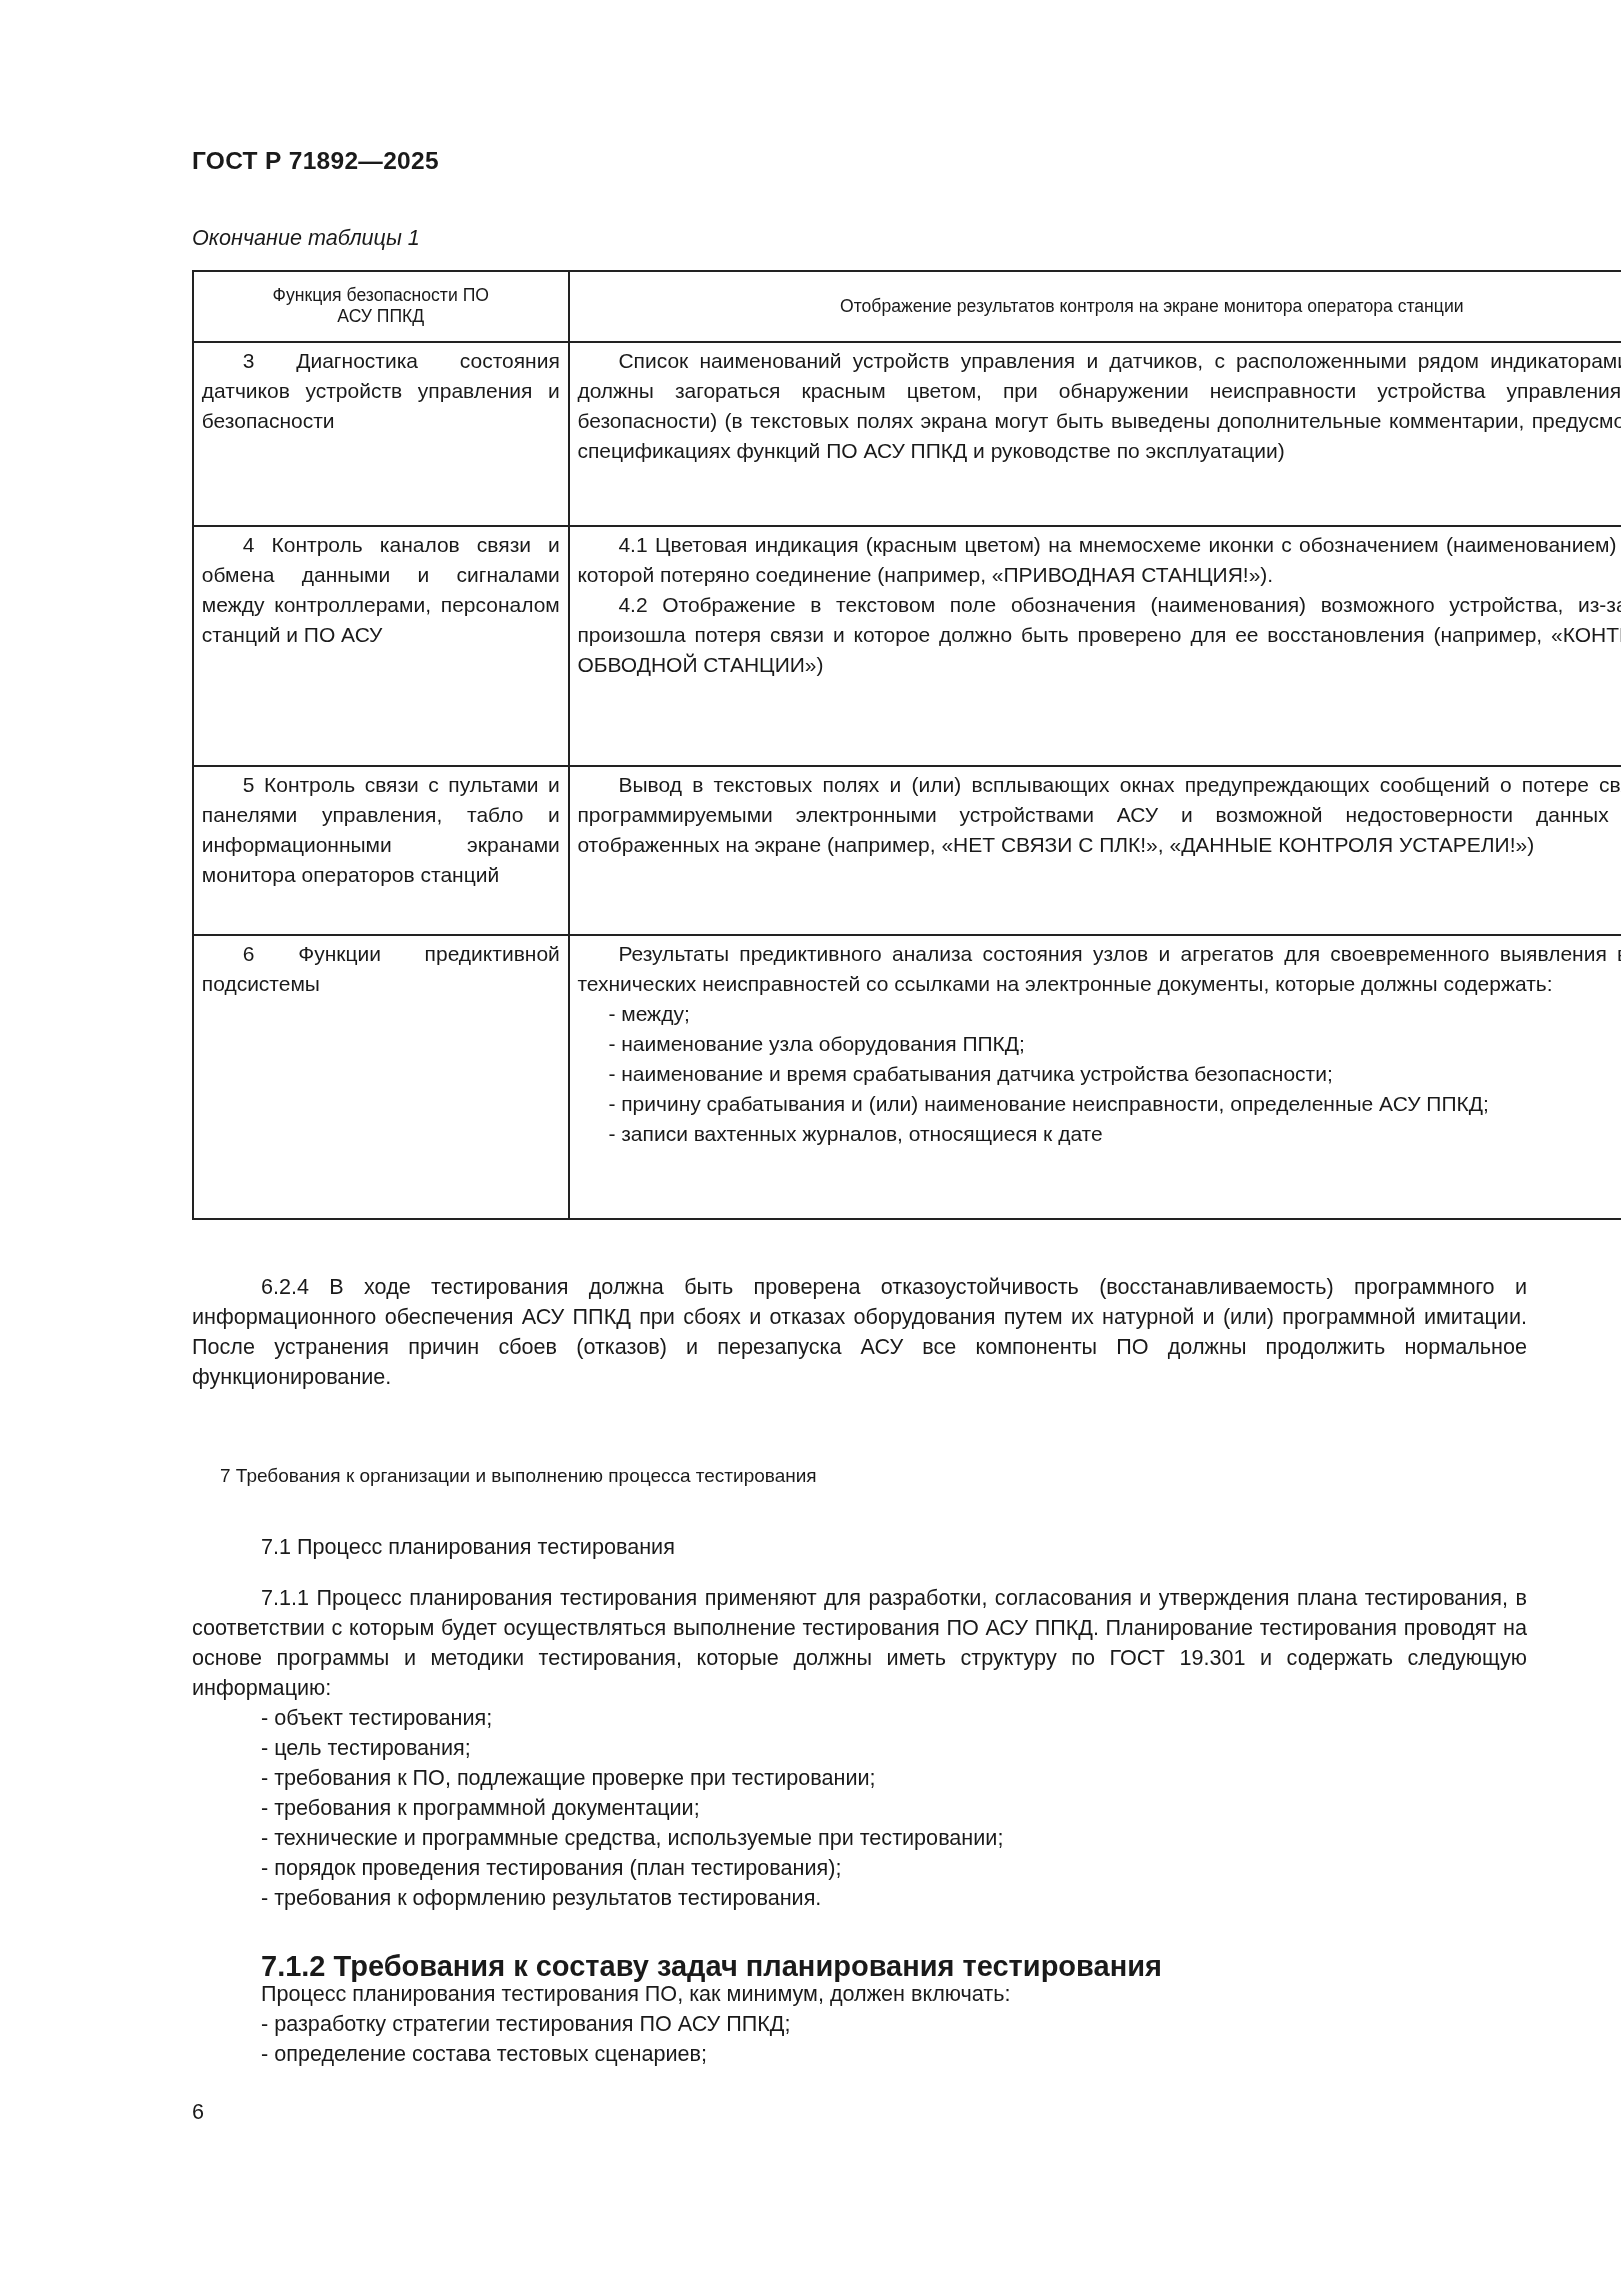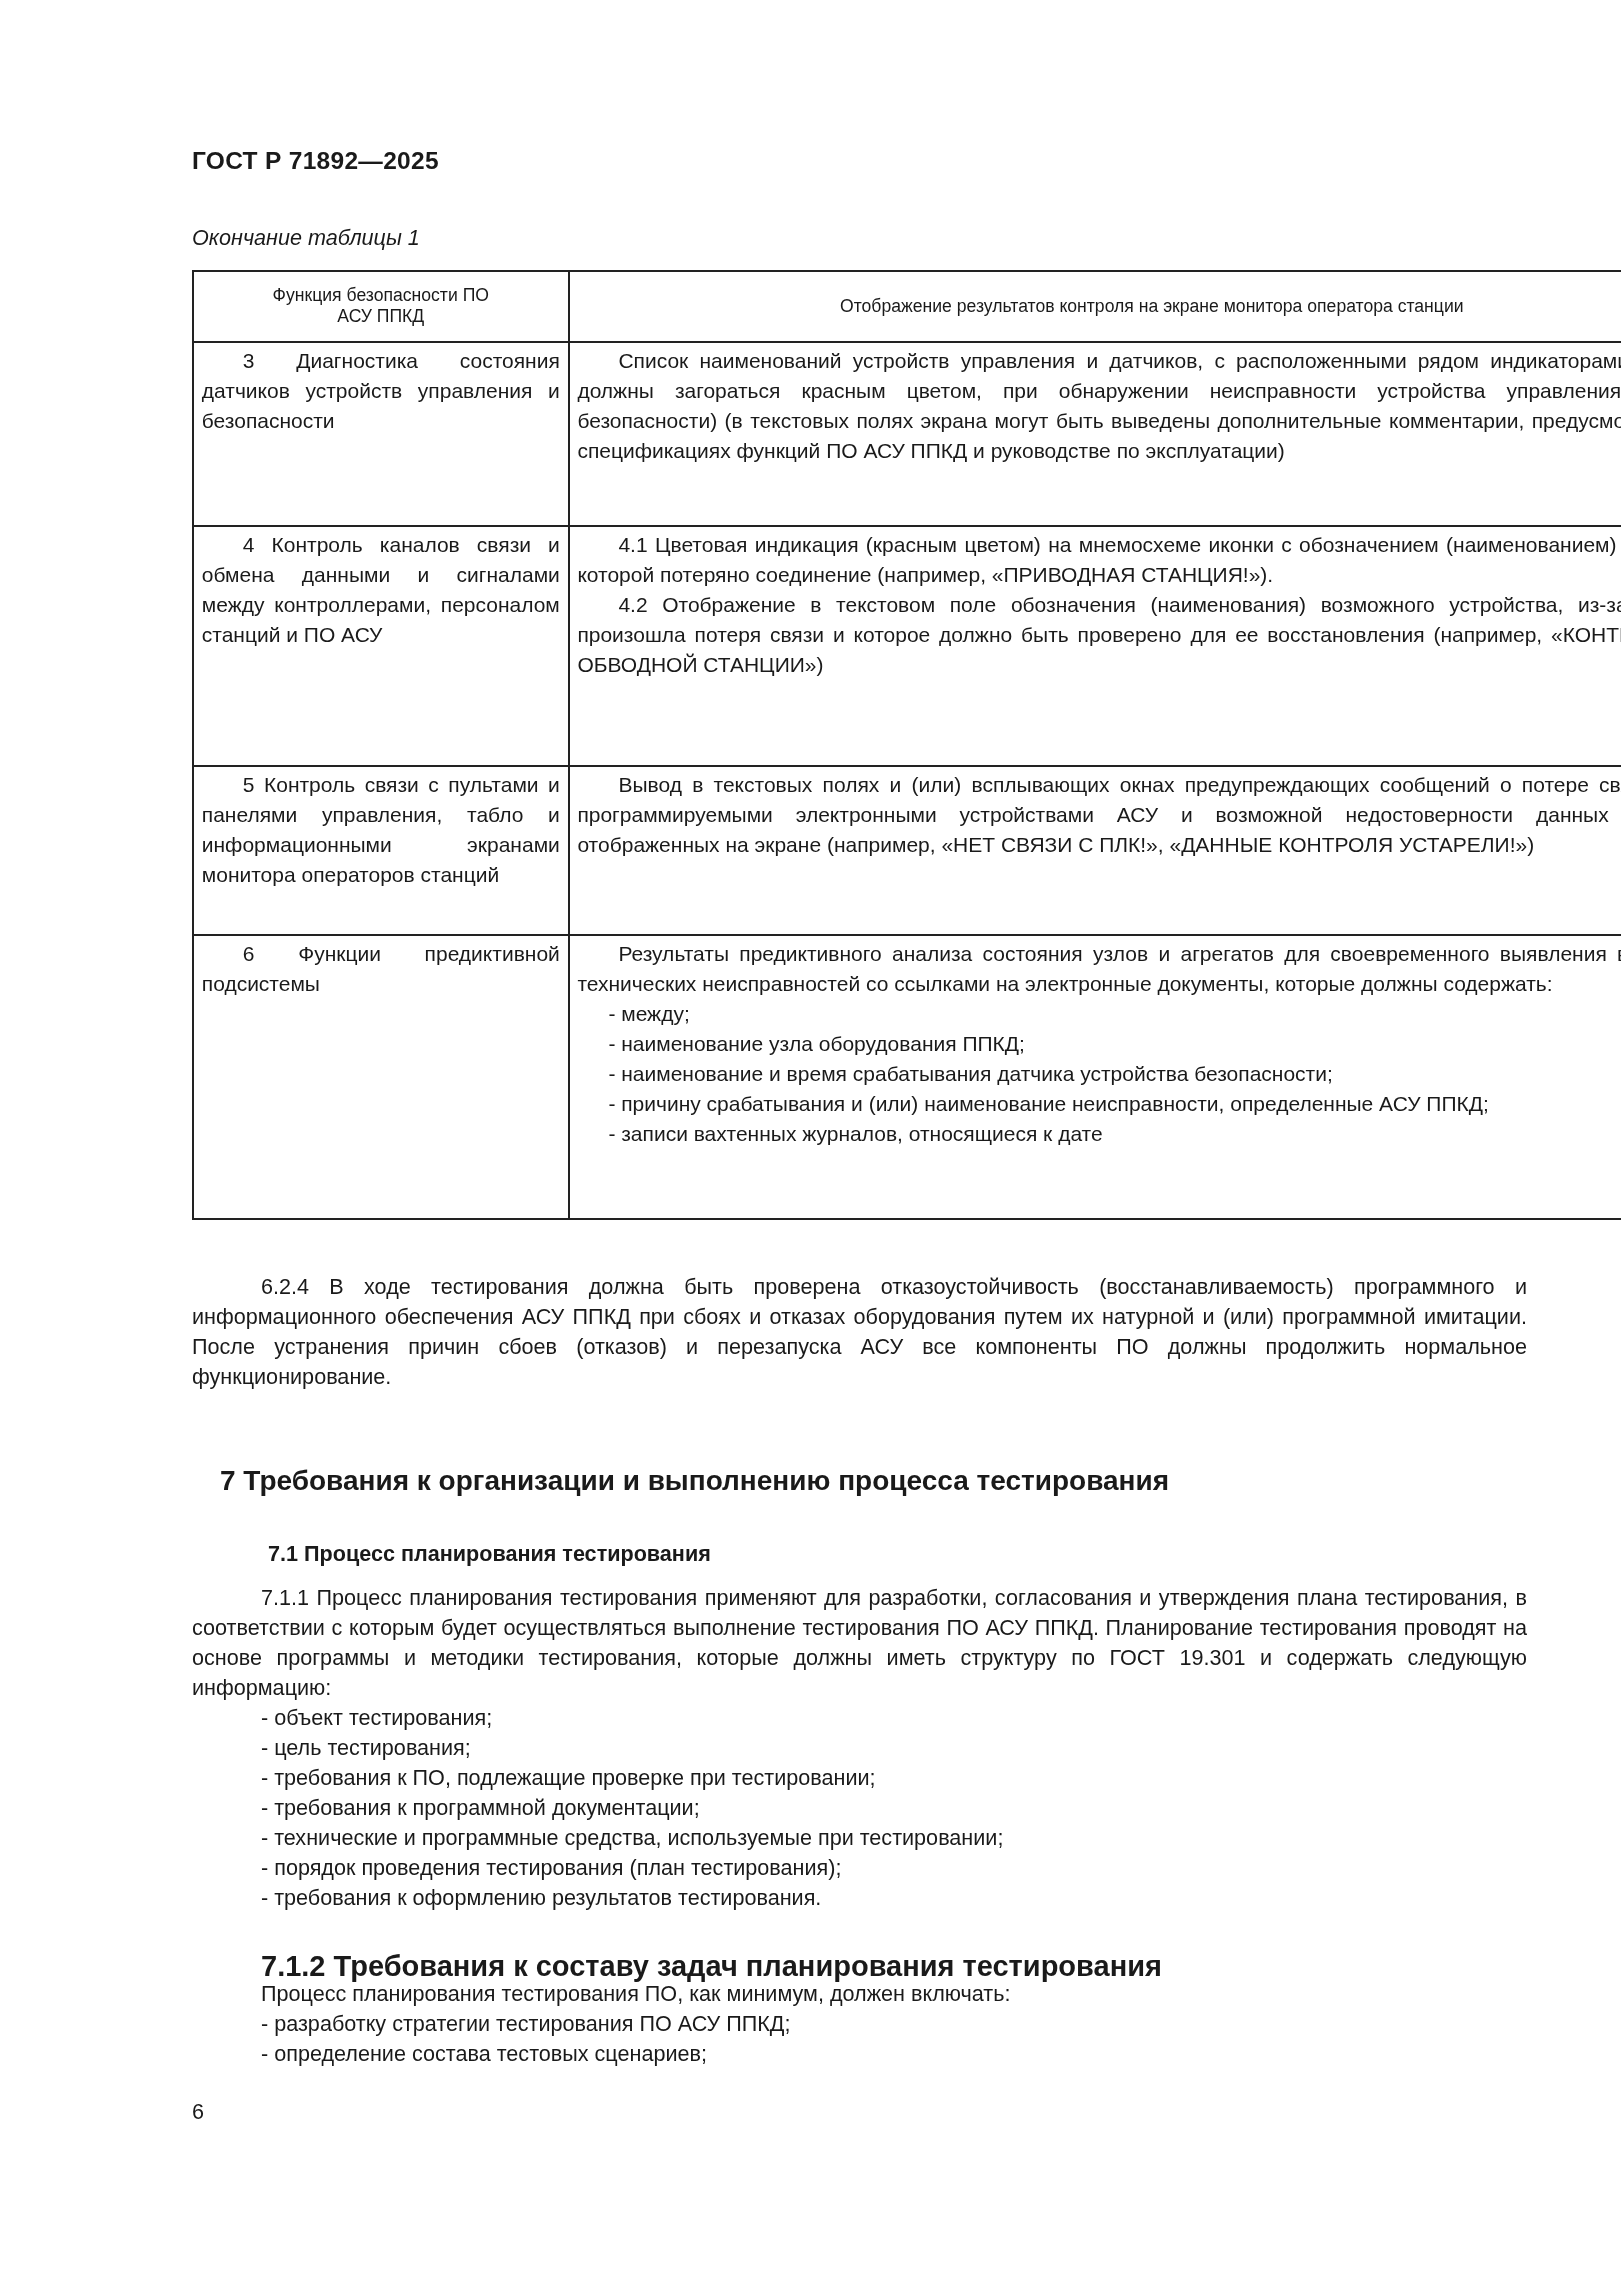--- a/index.html
+++ b/index.html
@@ -70,31 +70,31 @@
       font-size: 21.6px;
       line-height: 30px;
       text-align: justify;
       margin: 0;
     }
     .para.indented { text-indent: 69px; }
     .h1 {
       position: absolute;
       left: 220px;
       top: 1465px;
-      font-size: 28px;
-      font-weight: bold;
+      font-size: 19px;
+      font-weight: normal;
       margin: 0;
     }
     .h2 {
       position: absolute;
       left: 261px;
       top: 1534px;
       font-size: 21.6px;
-      font-weight: bold;
-      margin: 7px;
+      font-weight: normal;
+      margin: 0;
       text-align: center;
     }
     .list {
       position: absolute;
       left: 261px;
       font-size: 21.6px;
       line-height: 30px;
       margin: 0;
       padding: 0;
       list-style: none;

